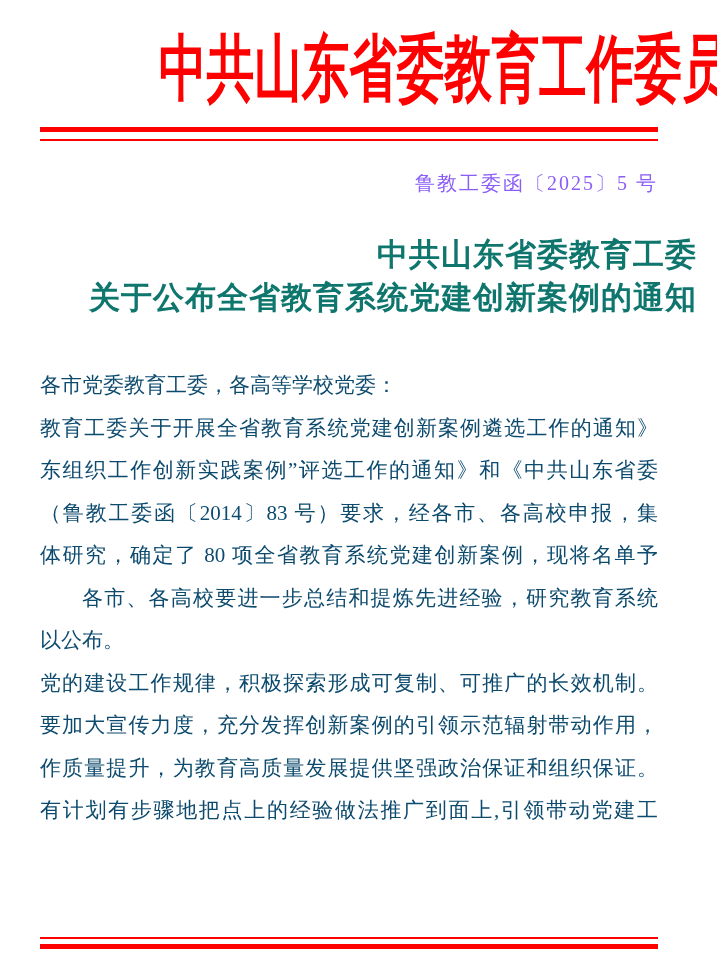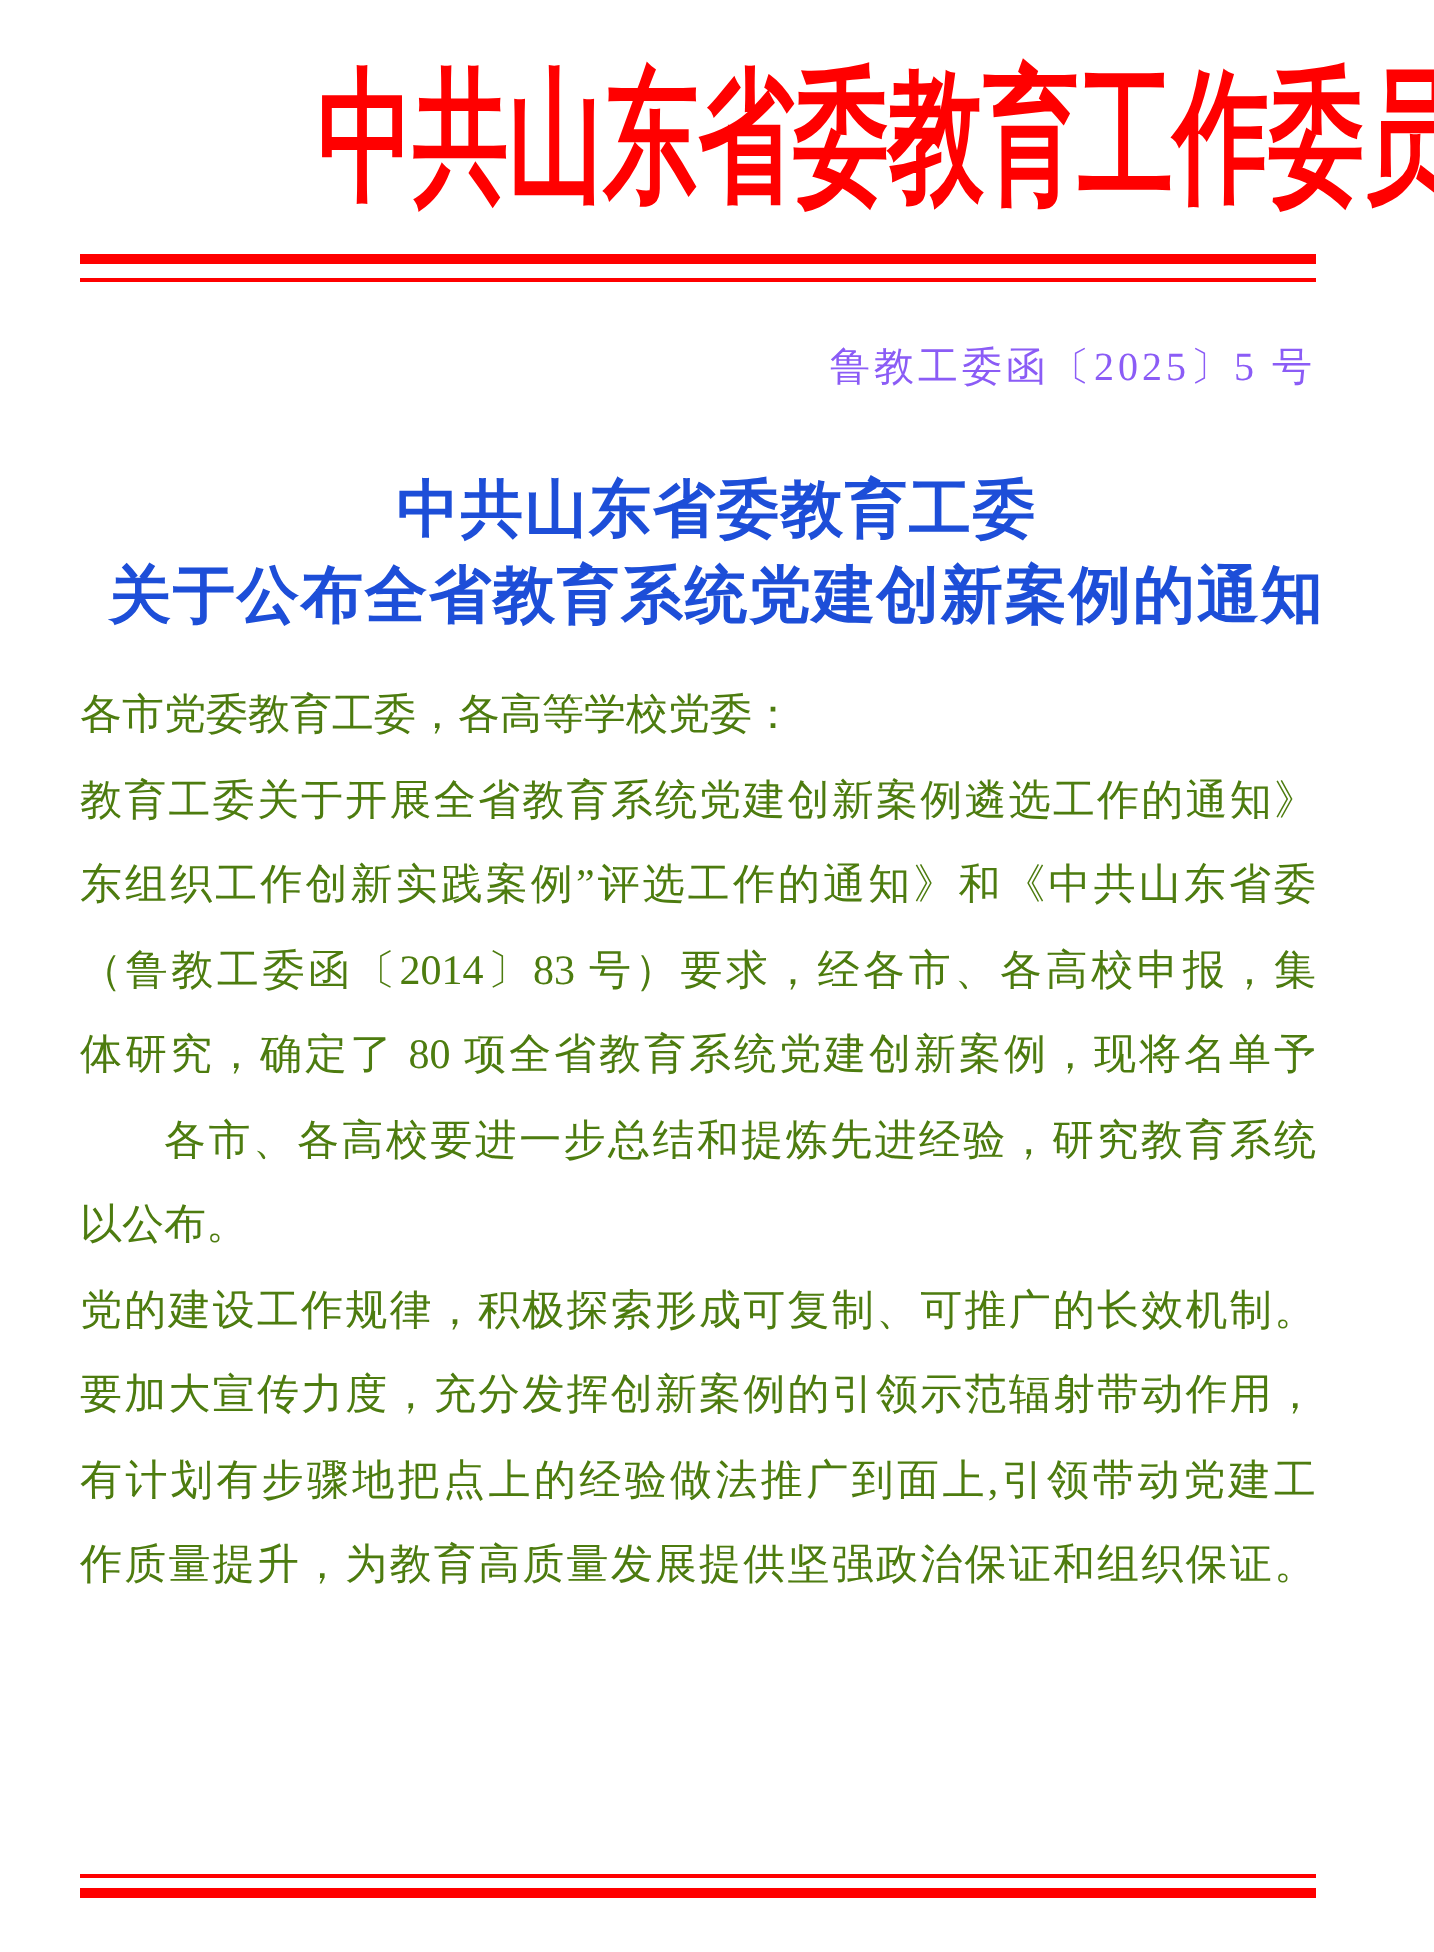--- a/index.html
+++ b/index.html
@@ -48,35 +48,35 @@
     font-size: 20px;
     letter-spacing: 2px;
     color: #8b5cf6;
   }
   
   .doc-title {
     position: absolute;
     top: 233px;
     left: 20px;
     width: 677px;
-    text-align: center;
+    text-align: right;
     font-weight: bold;
     font-size: 31px;
     line-height: 43px;
     letter-spacing: 1px;
-    color: #1d4ed8;
+    color: #0f766e;
   }
   
   .body-text {
     position: absolute;
-    top: 336px;
+    top: 364px;
     left: 40px;
     width: 618px;
     font-size: 21px;
-    color: #4d7c0f;
+    color: #0c4a6e;
   }
   .line {
     height: 42.5px;
     line-height: 42.5px;
     text-align: justify;
     text-align-last: justify;
     white-space: nowrap;
   }
   .line.no-stretch { text-align: left; text-align-last: left; }
   .line.indent { padding-left: 42px; }
@@ -103,20 +103,20 @@
   <div class="body-text">
     <div class="line no-stretch">各市党委教育工委，各高等学校党委：</div>
     <div class="line">教育工委关于开展全省教育系统党建创新案例遴选工作的通知》</div>
     <div class="line">东组织工作创新实践案例”评选工作的通知》和《中共山东省委</div>
     <div class="line">（鲁教工委函〔2014〕83 号）要求，经各市、各高校申报，集</div>
     <div class="line">体研究，确定了 80 项全省教育系统党建创新案例，现将名单予</div>
     <div class="line indent">各市、各高校要进一步总结和提炼先进经验，研究教育系统</div>
     <div class="line no-stretch">以公布。</div>
     <div class="line">党的建设工作规律，积极探索形成可复制、可推广的长效机制。</div>
     <div class="line">要加大宣传力度，充分发挥创新案例的引领示范辐射带动作用，</div>
+    <div class="line">作质量提升，为教育高质量发展提供坚强政治保证和组织保证。</div>
     <div class="line">有计划有步骤地把点上的经验做法推广到面上,引领带动党建工</div>
-    <div class="line">作质量提升，为教育高质量发展提供坚强政治保证和组织保证。</div>
   </div>
 
   <div class="rule rule-bottom-thin"></div>
   <div class="rule rule-bottom-thick"></div>
 
 </div>
 
 </body></html>

